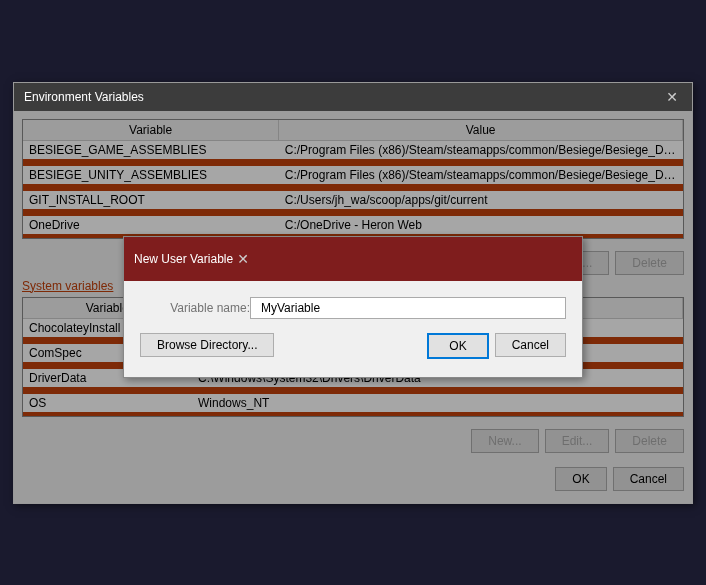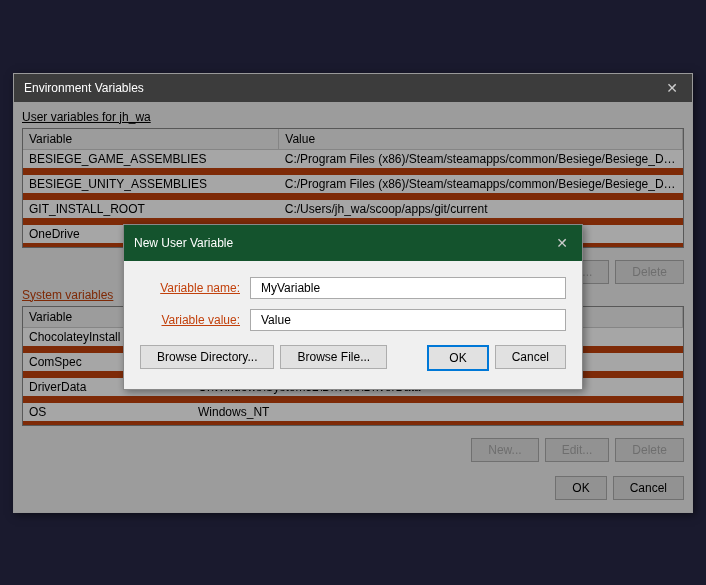--- a/index.html
+++ b/index.html
@@ -74,21 +74,21 @@
       width: 100%;
       border-collapse: collapse;
     }
 
     table thead tr {
       background: #f0f0f0;
       border-bottom: 1px solid #ccc;
     }
 
     table thead th {
-      text-align: left;
+      text-align: center;
       padding: 3px 6px;
       font-weight: normal;
       border-right: 1px solid #ccc;
     }
 
     table tbody tr {
       border-bottom: 7px solid #c2410c;
     }
 
     table tbody td {
@@ -144,45 +144,42 @@
     }
 
     .modal-window {
       background: #f0f0f0;
       border: 1px solid #888;
       box-shadow: 2px 2px 8px rgba(0,0,0,0.4);
       width: 460px;
     }
 
     .modal-title-bar {
-      background: #14532d;
+      background: #7f1d1d;
       color: #fff;
       padding: 6px 10px;
       display: flex;
-      justify-content: space-between;
-      align-items: center;
-      height: 36px;
+      align-items: center;
+      height: 44px;
     }
 
     .modal-content {
       padding: 16px;
     }
 
     .form-row {
       display: flex;
       align-items: center;
       margin-bottom: 10px;
     }
 
     .form-label {
       width: 110px;
       text-align: right;
-      padding-right: 10px;
-      color: #c2410c;
-      text-decoration: underline;
+      color: #737373;
     }
 
     .form-input {
       flex: 1;
       border: 1px solid #aaa;
       padding: 3px 10px;
       font-size: 12px;
       height: 22px;
       background: #fff;
     }
@@ -210,21 +207,20 @@
 <div class="outer-window">
 
   <div class="title-bar">
     <span class="title-bar-text">Environment Variables</span>
     <button class="title-bar-close">✕</button>
   </div>
 
   <div class="window-content">
 
     <div>
-      <span class="section-label">User variables for jh_wa</span>
       <div class="table-container" style="position:relative;">
         <table>
           <thead>
             <tr>
               <th>Variable</th>
               <th>Value</th>
             </tr>
           </thead>
           <tbody id="user-vars-tbody">
           <tr>
@@ -308,28 +304,23 @@
         <button class="title-bar-close">✕</button>
       </div>
 
       <div class="modal-content">
 
         <div class="form-row">
           <label class="form-label">Variable name:</label>
           <input class="form-input" type="text" value="MyVariable" style="">
         </div>
 
-        <div class="form-row">
-          <label class="form-label">Variable value:</label>
-          <input class="form-input" type="text" value="Value" style="">
-        </div>
 
         <div class="modal-action-row">
           <button class="btn">Browse Directory...</button>
-          <button class="btn">Browse File...</button>
           <div style="flex:1;"></div>
           <button class="btn-ok-modal">OK</button>
           <button class="btn">Cancel</button>
         </div>
       </div>
     </div>
   </div>
 </div>
 
 </body></html>

